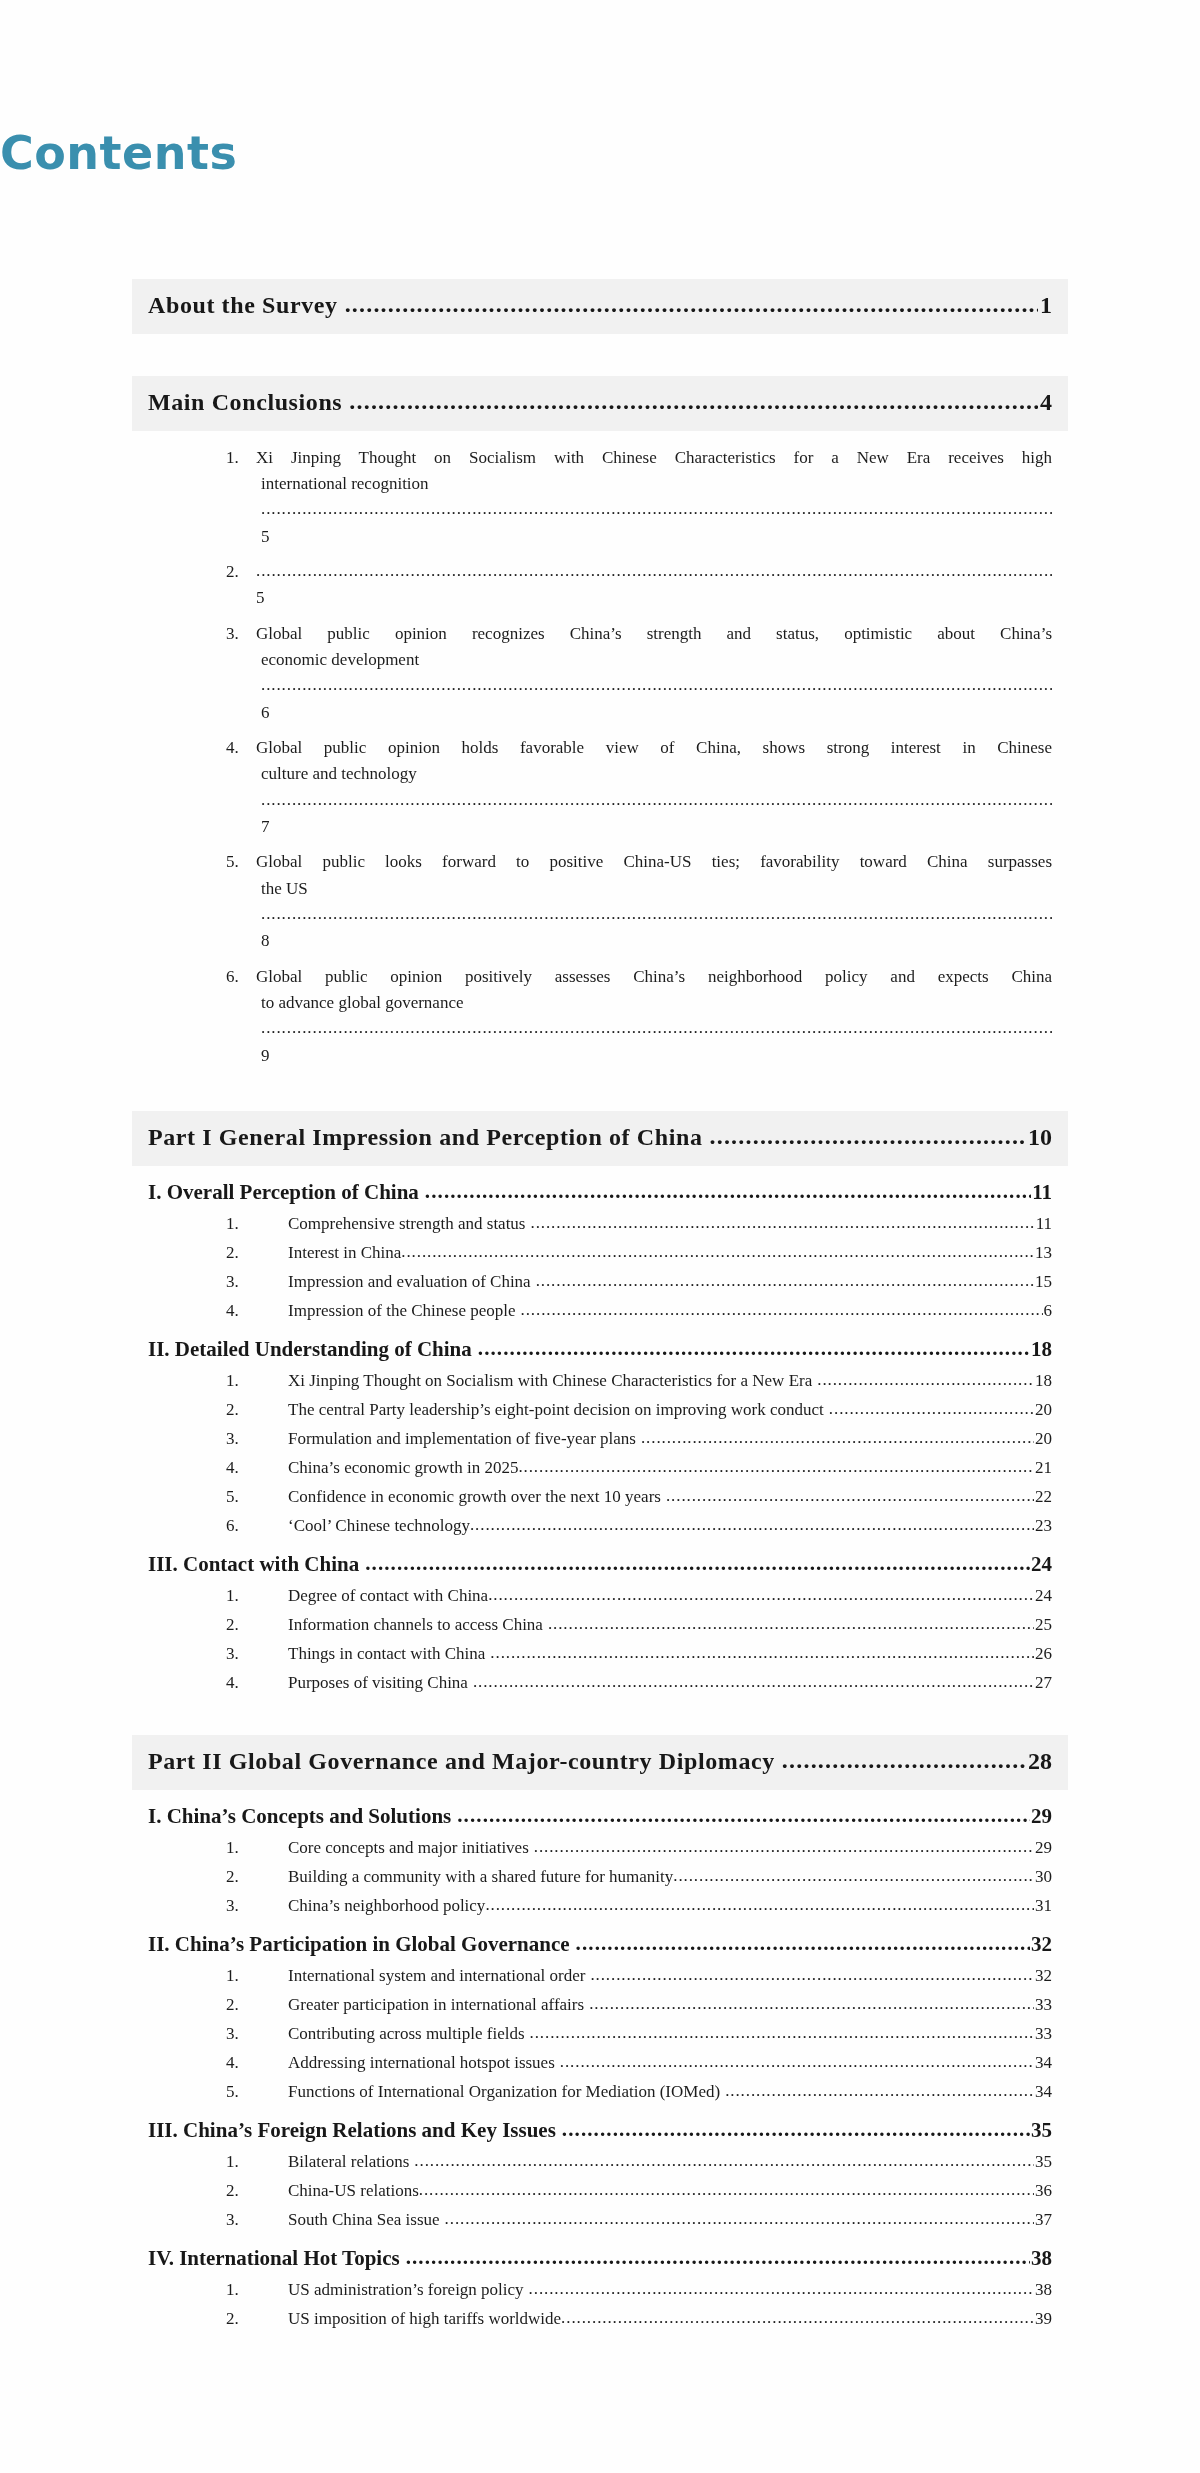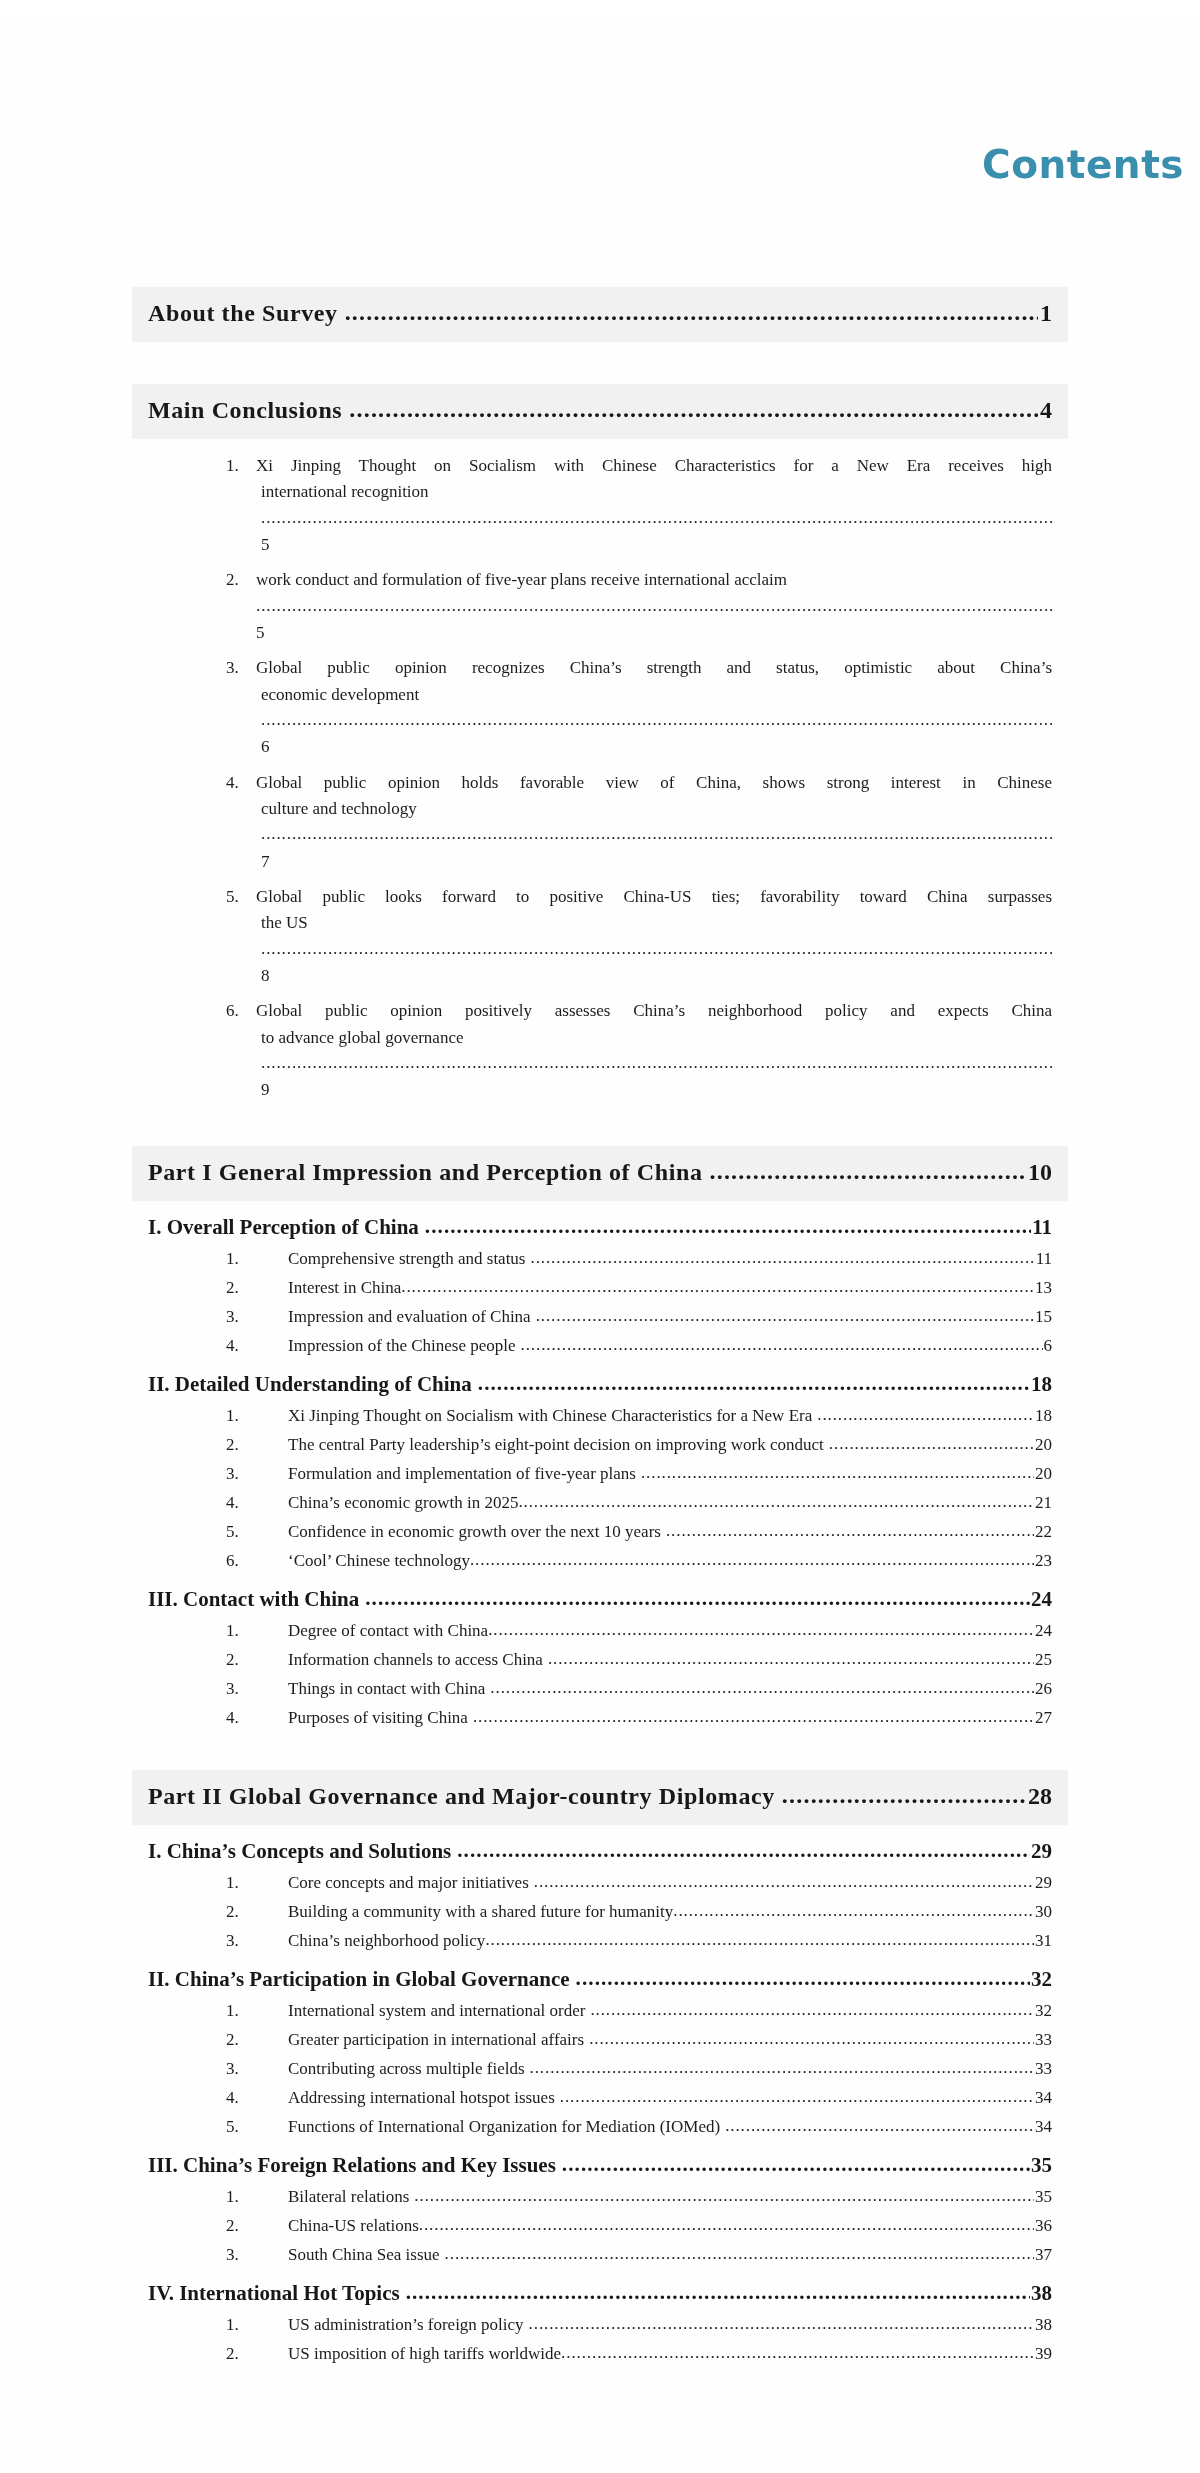--- a/index.html
+++ b/index.html
@@ -18,28 +18,28 @@
     position: relative;
     width: 1200px;
     min-height: 2473px;
     box-sizing: border-box;
     background: #fefefe;
     padding: 0;
   }
 
   
   .doc-title {
-    text-align: right;
+    text-align: left;
     color: #3a8fae;
     font-family: "DejaVu Sans", "Liberation Sans", sans-serif;
     font-weight: bold;
-    font-size: 39px;
+    font-size: 46px;
     letter-spacing: 0.5px;
     padding-top: 128px;
-    margin: 16px;
+    margin: 0;
     line-height: 1.1;
   }
 
   
   .toc {
     width: 936px;
     margin: 0 auto;
     padding-top: 0;
   }
 
@@ -212,21 +212,20 @@
               <span class="txt">international recognition</span>
               <span class="dots">............................................................................................................................................................................................................................</span>
               <span class="pg">5</span>
             </div>
           </div>
         </div>
         <div class="conc">
           <div class="num">2.</div>
           <div class="body">
             <div class="line2">
-              <span class="txt">work conduct and formulation of five-year plans receive international acclaim</span>
               <span class="dots nogap">............................................................................................................................................................................................................................</span>
               <span class="pg">5</span>
             </div>
           </div>
         </div>
         <div class="conc">
           <div class="num">3.</div>
           <div class="body">
             <div class="line1">Global public opinion recognizes China’s strength and status, optimistic about China’s</div>
             <div class="line2">

